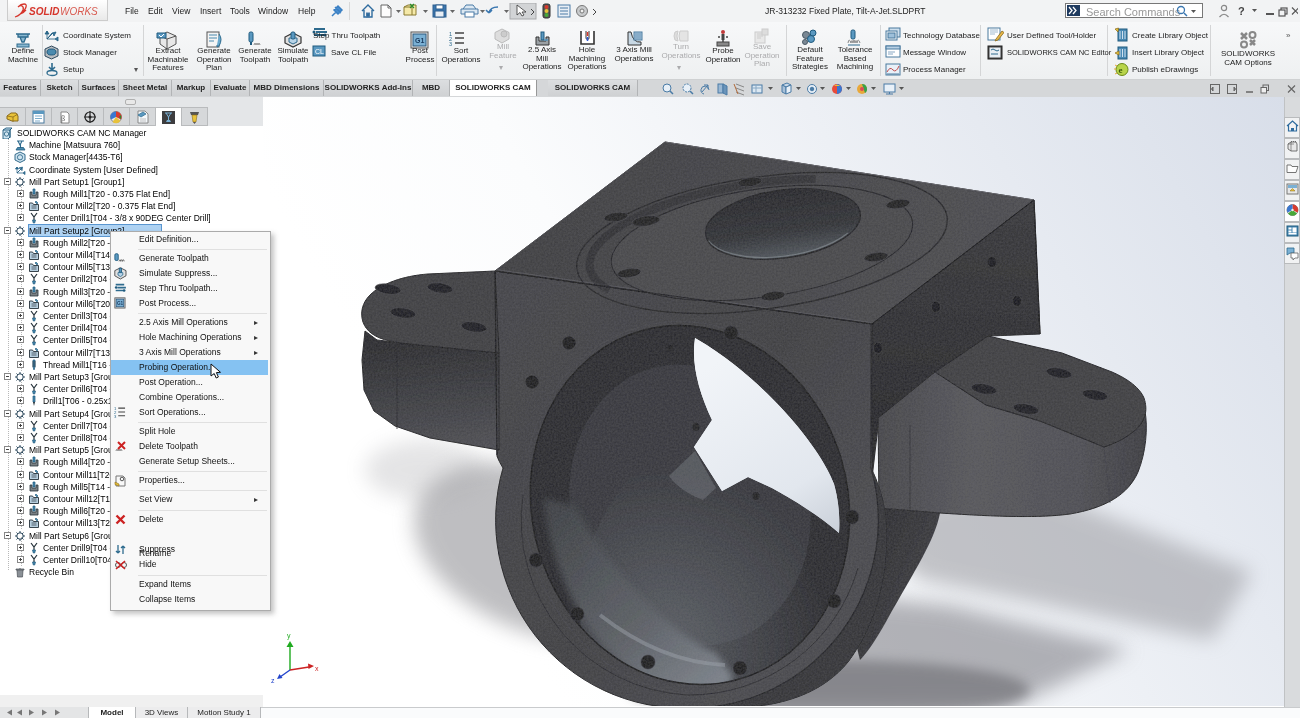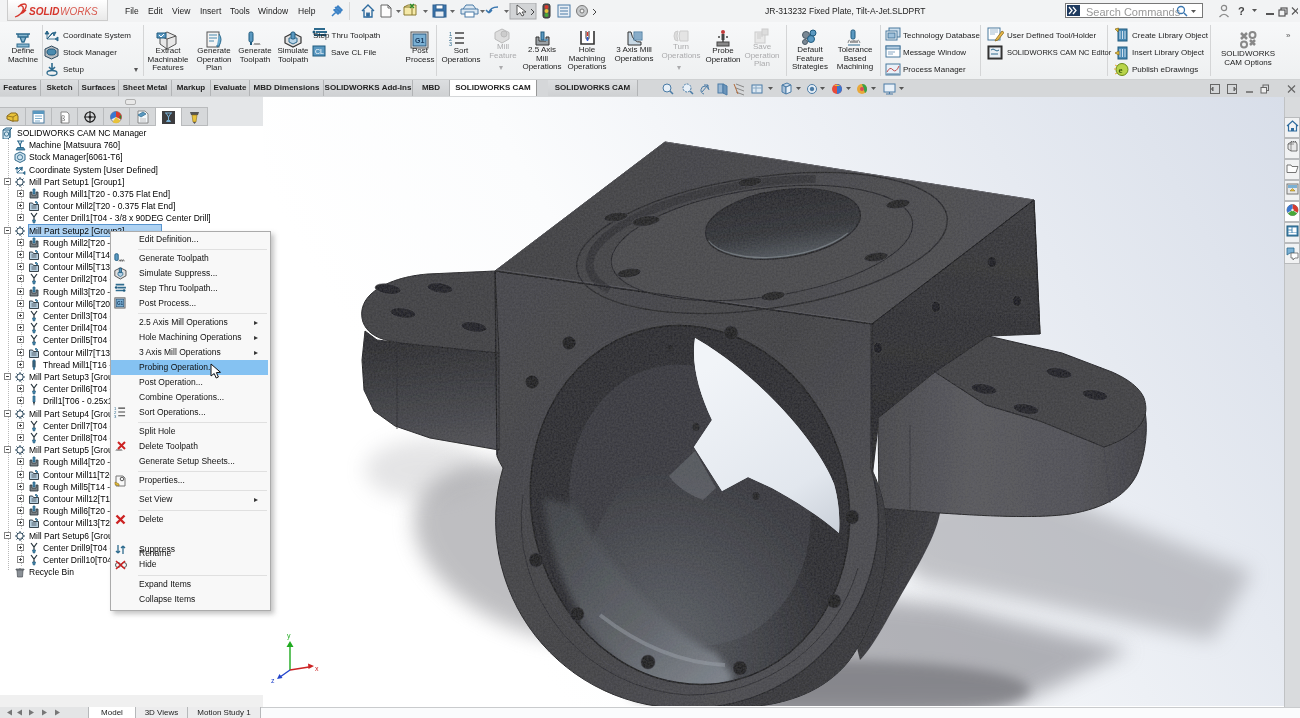--- a/index.html
+++ b/index.html
@@ -729,21 +729,21 @@
       <use href="#s-nc"></use>
     </svg>
     <div class="trow" style="top:127px;left:17px">SOLIDWORKS CAM NC Manager</div>
 <svg class="ticon" style="left:14px;top:139px">
       <use href="#s-machine"></use>
     </svg>
     <div class="trow" style="top:139px;left:29px">Machine [Matsuura 760]</div>
 <svg class="ticon" style="left:14px;top:151px">
       <use href="#s-stock"></use>
     </svg>
-    <div class="trow" style="top:151px;left:29px">Stock Manager[6061-T6]</div>
+    <div class="trow" style="top:151px;left:29px">Stock Manager[4435-T6]</div>
 <svg class="ticon" style="left:14px;top:164px">
       <use href="#s-coord"></use>
     </svg>
     <div class="trow" style="top:164px;left:29px">Coordinate System [User Defined]</div>
 <div class="pm minus" style="left:4px;top:178px"></div>
     <svg class="ticon" style="left:14px;top:176px">
       <use href="#s-setup"></use>
     </svg>
     <div class="trow" style="top:176px;left:29px">Mill Part Setup1 [Group1]</div>
 <div class="pm plus" style="left:17px;top:190px"></div>
@@ -964,21 +964,21 @@
 <svg width="66" height="11" viewBox="0 0 66 11" style="margin-left:2px">
         <g fill="#777">
           <path d="M4 2 v7 M5 5.5 l5 -3 v6z"></path>
           <path d="M14 2 v7 M20 2.5 l-5 3 l5 3z"></path>
           <path d="M27 2.5 l5 3 l-5 3z"></path>
           <path d="M40 2.5 l5 3 l-5 3z M46 2 v7"></path>
           <path d="M53 2.5 l5 3 l-5 3z M59 2 v7"></path>
         </g>
       </svg>
 </div>
-<div class="btab" style="left:89px;width:47px;background:#fff;font-weight:normal;box-sizing:border-box">Model</div>
+<div class="btab" style="left:89px;width:47px;background:#fff;font-weight:bold;box-sizing:border-box">Model</div>
 <div class="btab" style="left:136px;width:52px">3D Views</div>
 <div class="btab" style="left:188px;width:73px">Motion Study 1</div>
 </div>
 
 <div class="abs" id="ctxmenu"></div>
 <div id="menuitems">
 <div class="mi" style="top:232px">Edit Definition...</div>
 <div class="msep" style="top:249px"></div>
 <div class="mi" style="top:251px">Generate Toolpath</div>
 <div class="mi" style="top:266px">Simulate Suppress...</div>

